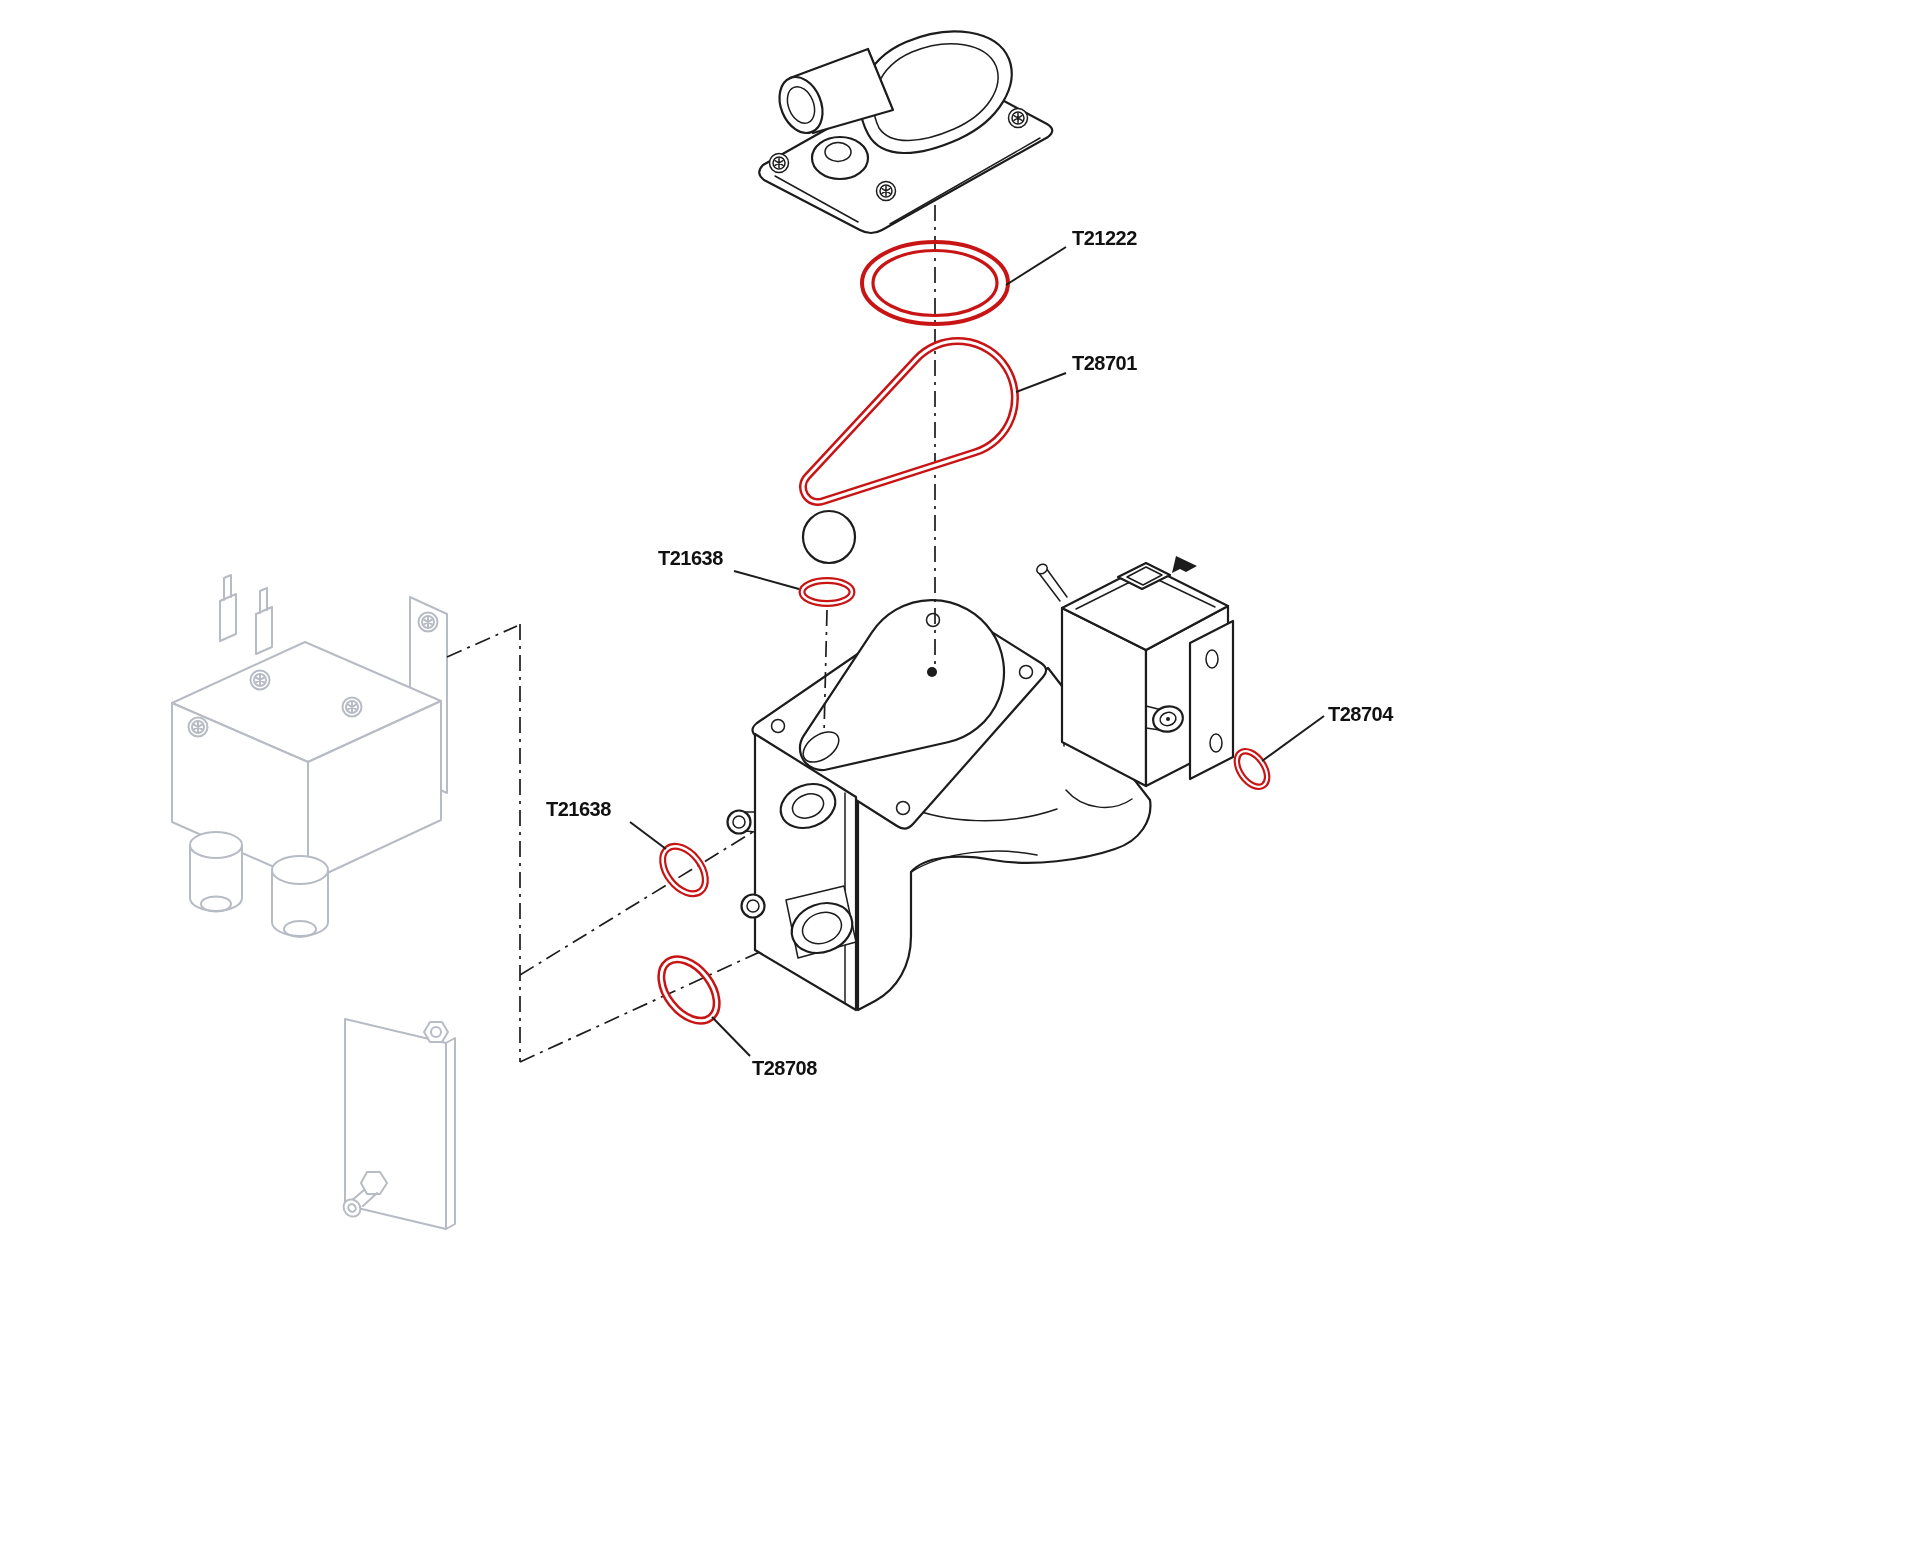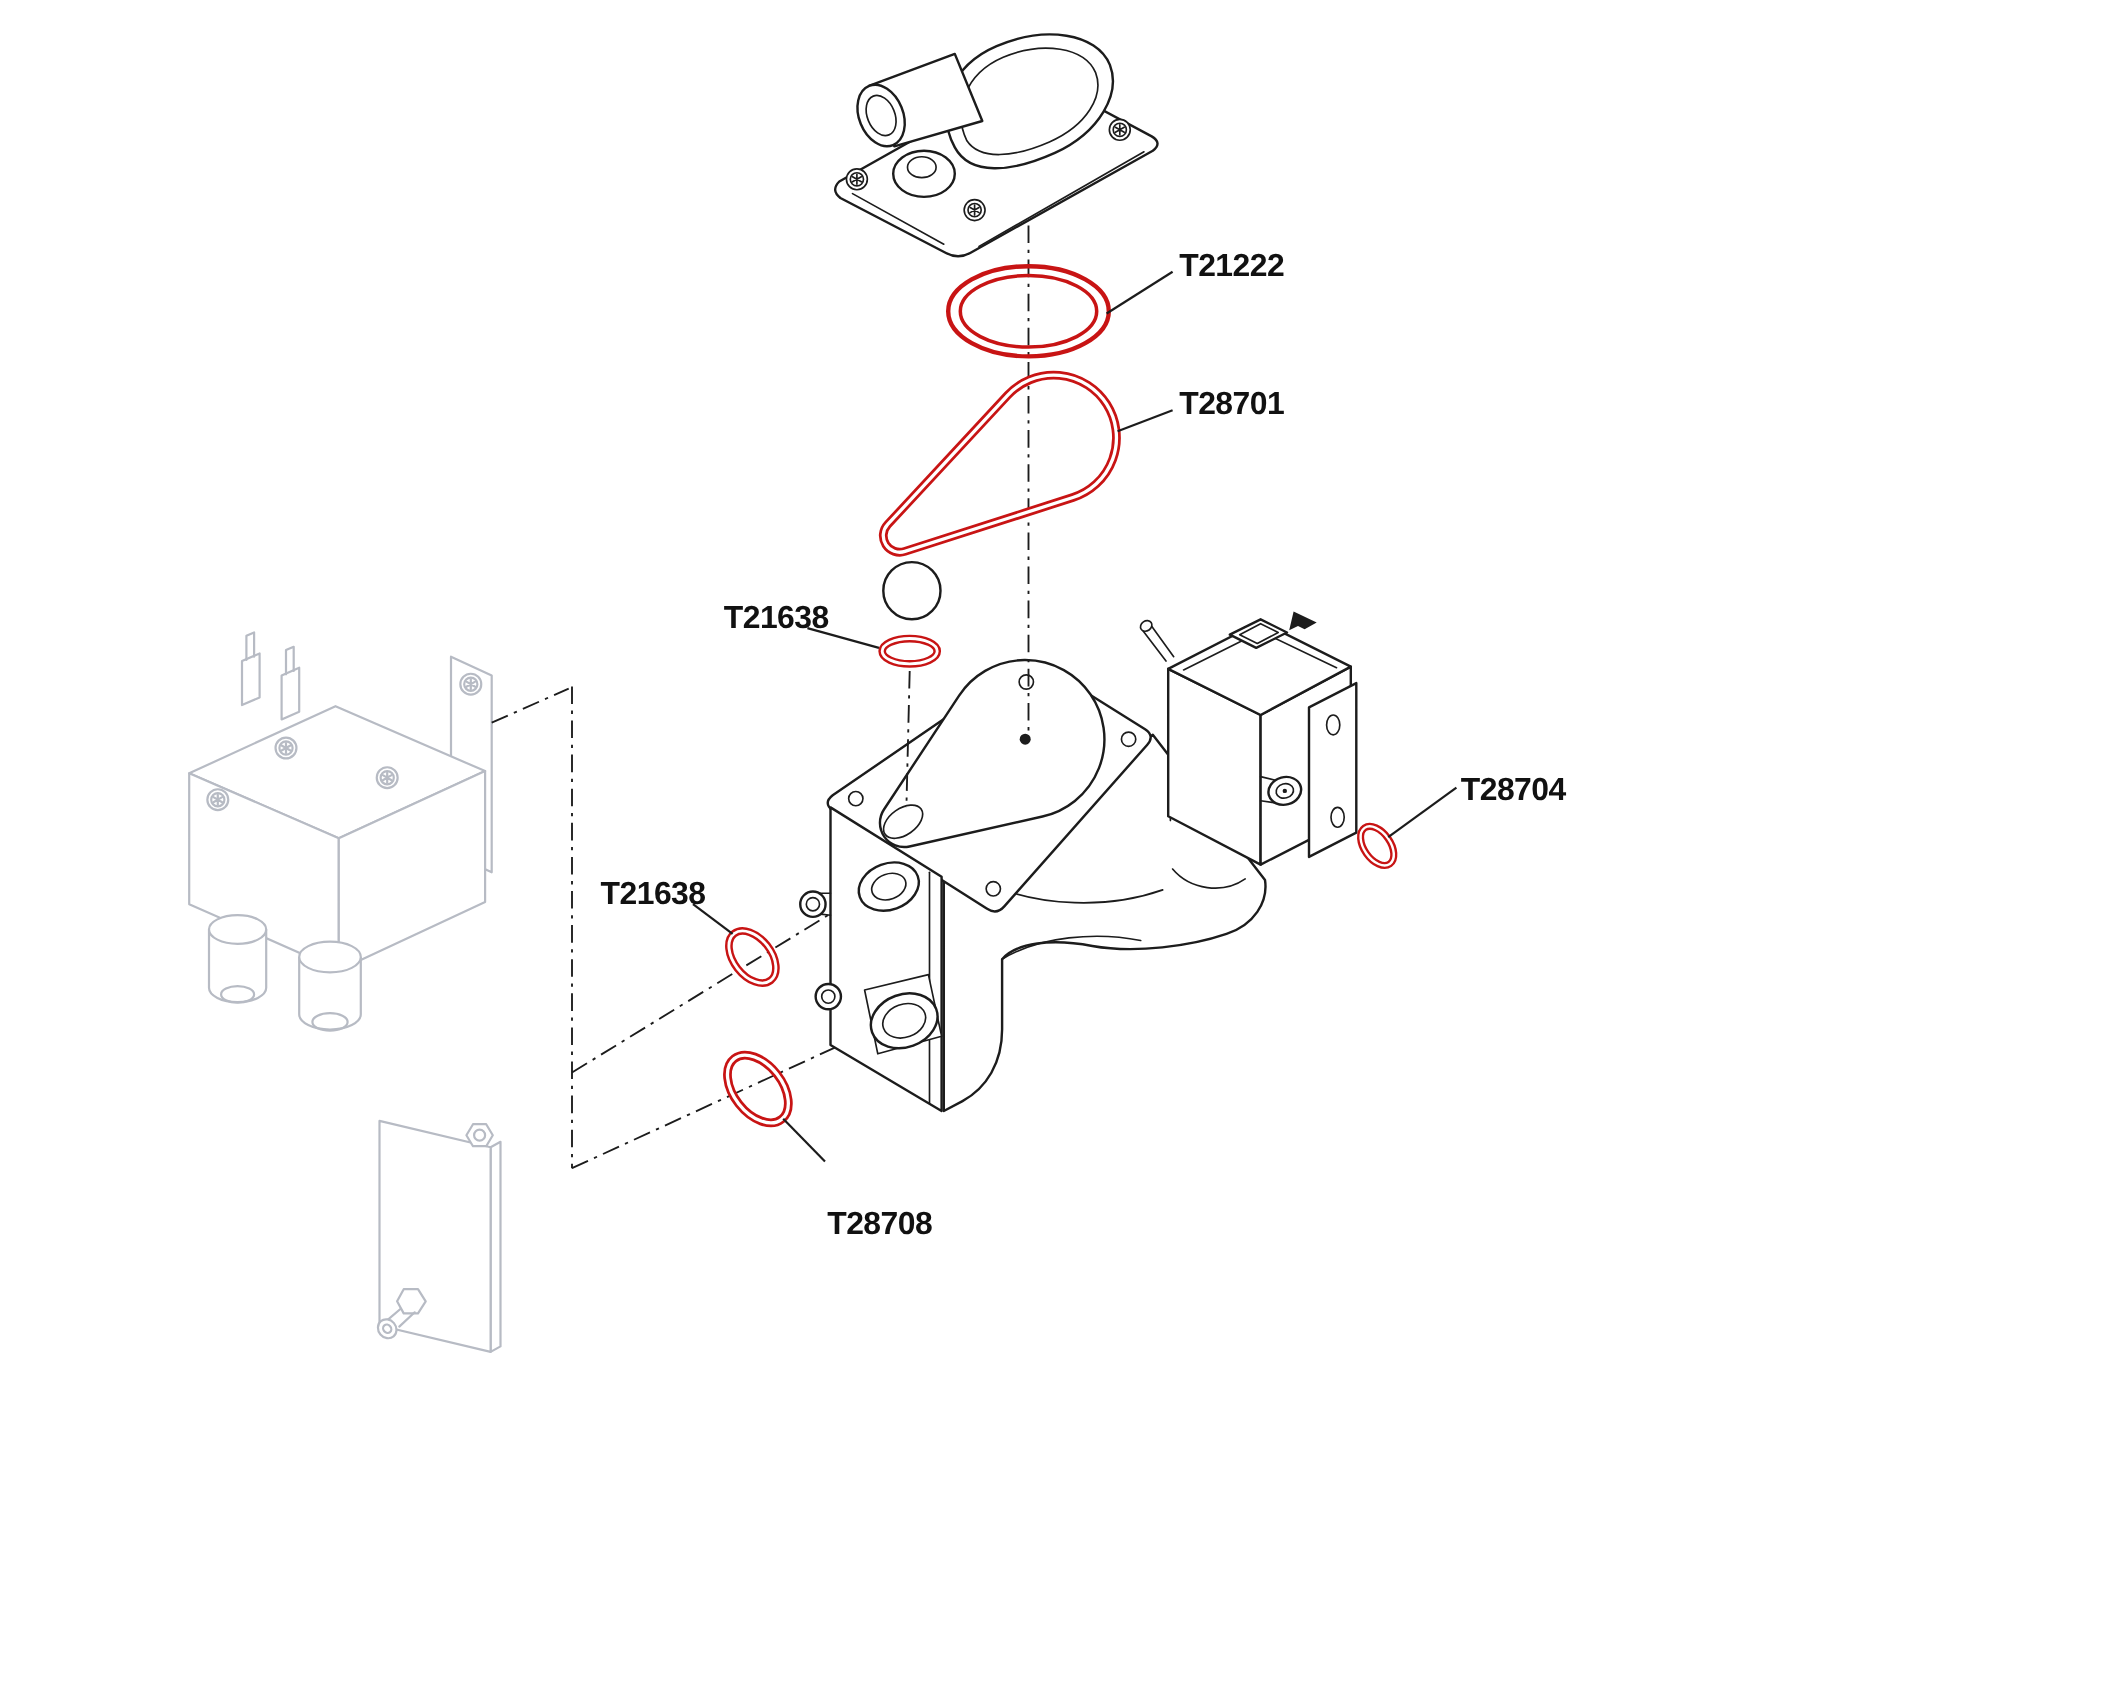--- a/index.html
+++ b/index.html
@@ -16,21 +16,21 @@
   .ln{fill:none;stroke:var(--line);stroke-width:2.2;stroke-linejoin:round;stroke-linecap:round;}
   .lw{fill:#fff;stroke:var(--line);stroke-width:2.2;stroke-linejoin:round;}
   .thin{stroke-width:1.5;}
   .gl{fill:none;stroke:var(--ghost);stroke-width:2;stroke-linejoin:round;stroke-linecap:round;}
   .gw{fill:#fff;stroke:var(--ghost);stroke-width:2;stroke-linejoin:round;}
   .dash{fill:none;stroke:var(--line);stroke-width:1.7;stroke-dasharray:16 6 3 6;}
   .red{fill:none;stroke:var(--accent);}
   .wb{fill:none;stroke:#fff;}
   .leader{stroke:var(--line);stroke-width:2;}
   .dot{fill:var(--line);stroke:none;}
-  .label{position:absolute;font-weight:700;font-size:29px;letter-spacing:-0.5px;
+  .label{position:absolute;font-weight:700;font-size:20px;letter-spacing:-0.5px;
          color:#111;white-space:nowrap;line-height:1;}
 </style>
 </head>
 <body>
 
 <div class="stage">
 
 <svg width="1920" height="1541" viewBox="0 0 1920 1541">
   <defs>
     <g id="torx">
@@ -185,15 +185,15 @@
     <line class="leader" x1="630" y1="822" x2="666" y2="849"></line>
     <line class="leader" x1="750" y1="1056" x2="712" y2="1017"></line>
   </g>
 </svg>
 
 <div class="label" style="left:1072px;top:228px">T21222</div>
 <div class="label" style="left:1072px;top:353px">T28701</div>
 <div class="label" style="left:658px;top:548px">T21638</div>
 <div class="label" style="left:1328px;top:704px">T28704</div>
 <div class="label" style="left:546px;top:799px">T21638</div>
-<div class="label" style="left:752px;top:1099px">T28708</div>
+<div class="label" style="left:752px;top:1058px">T28708</div>
 
 </div>
 
 </body></html>

